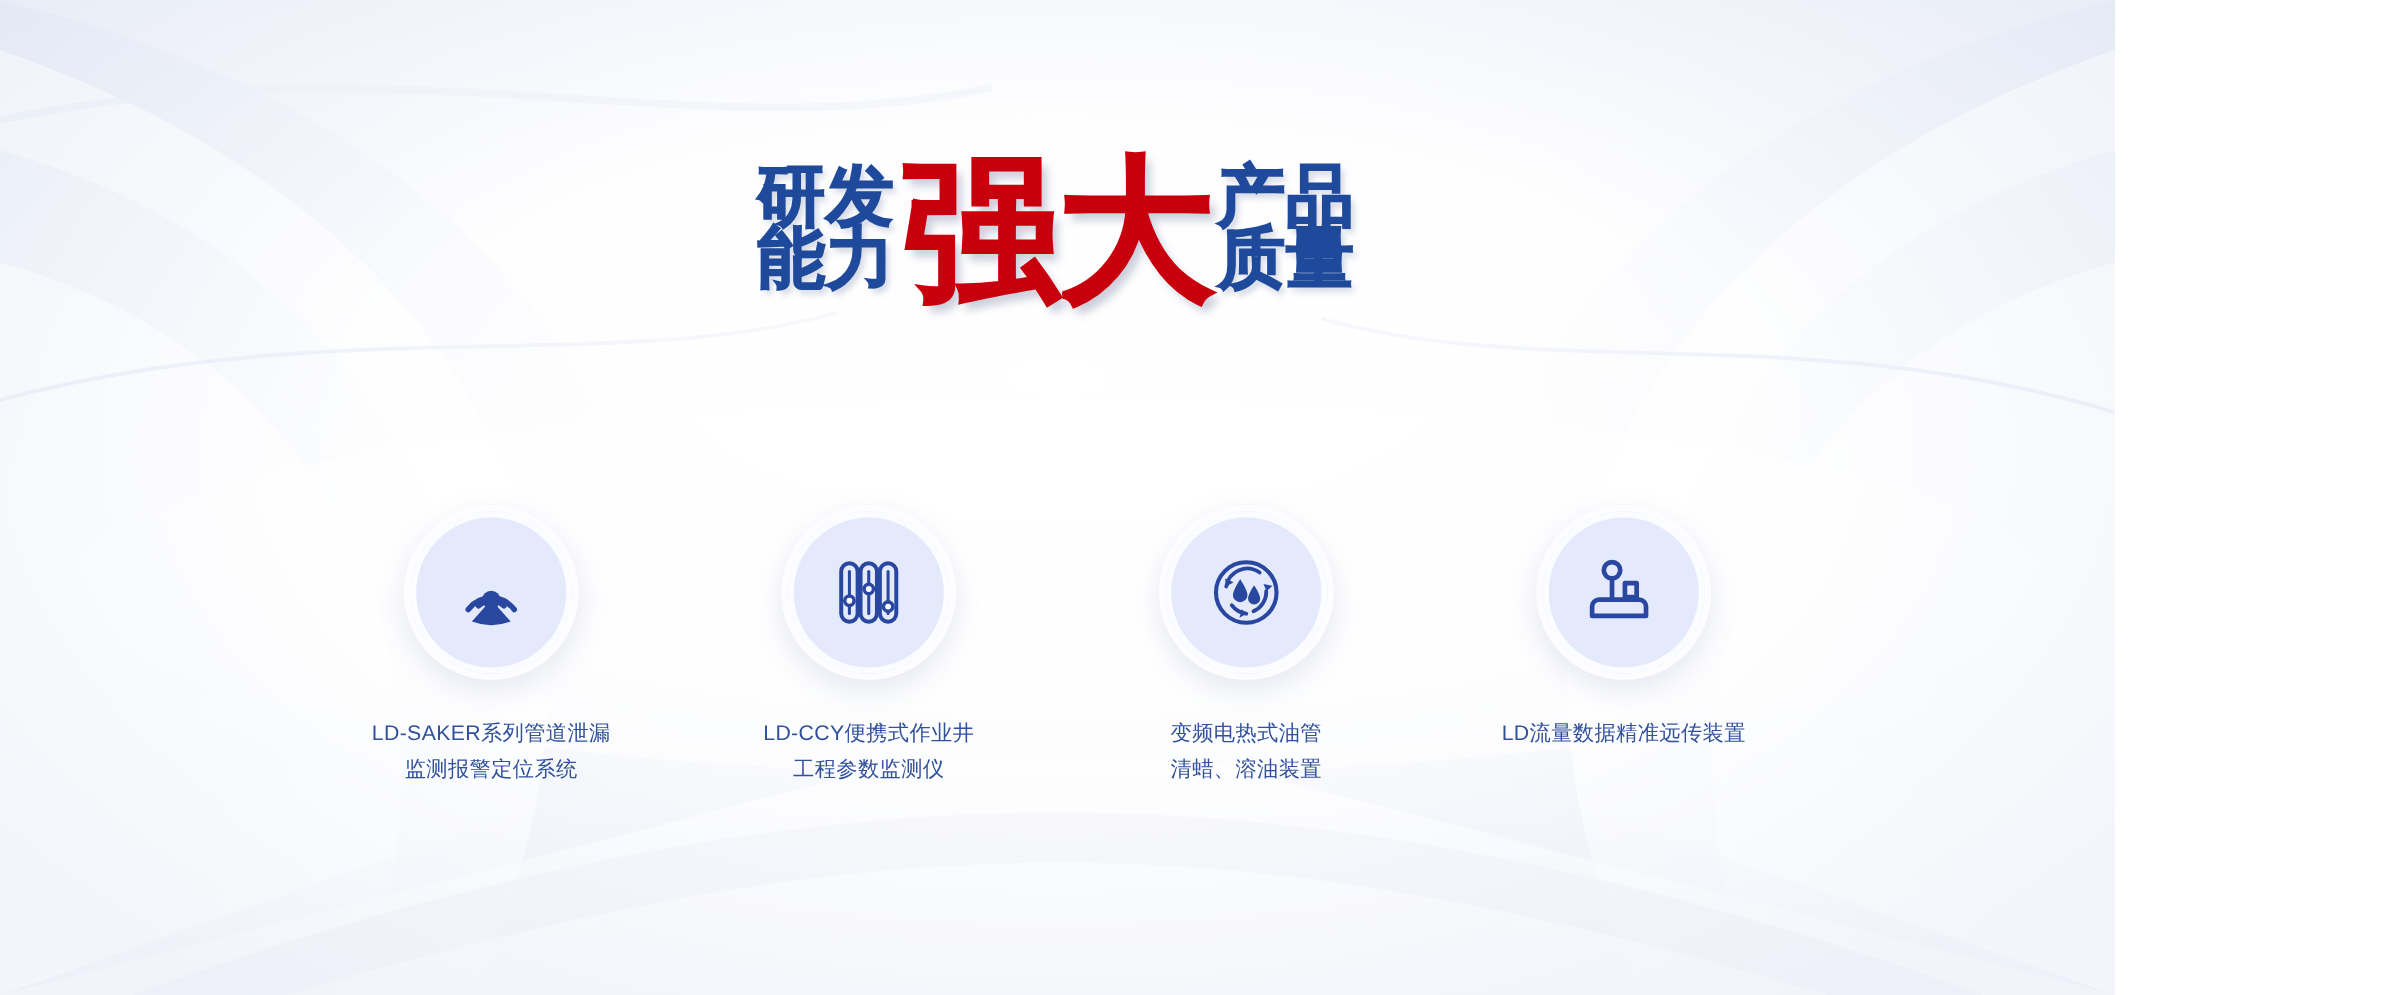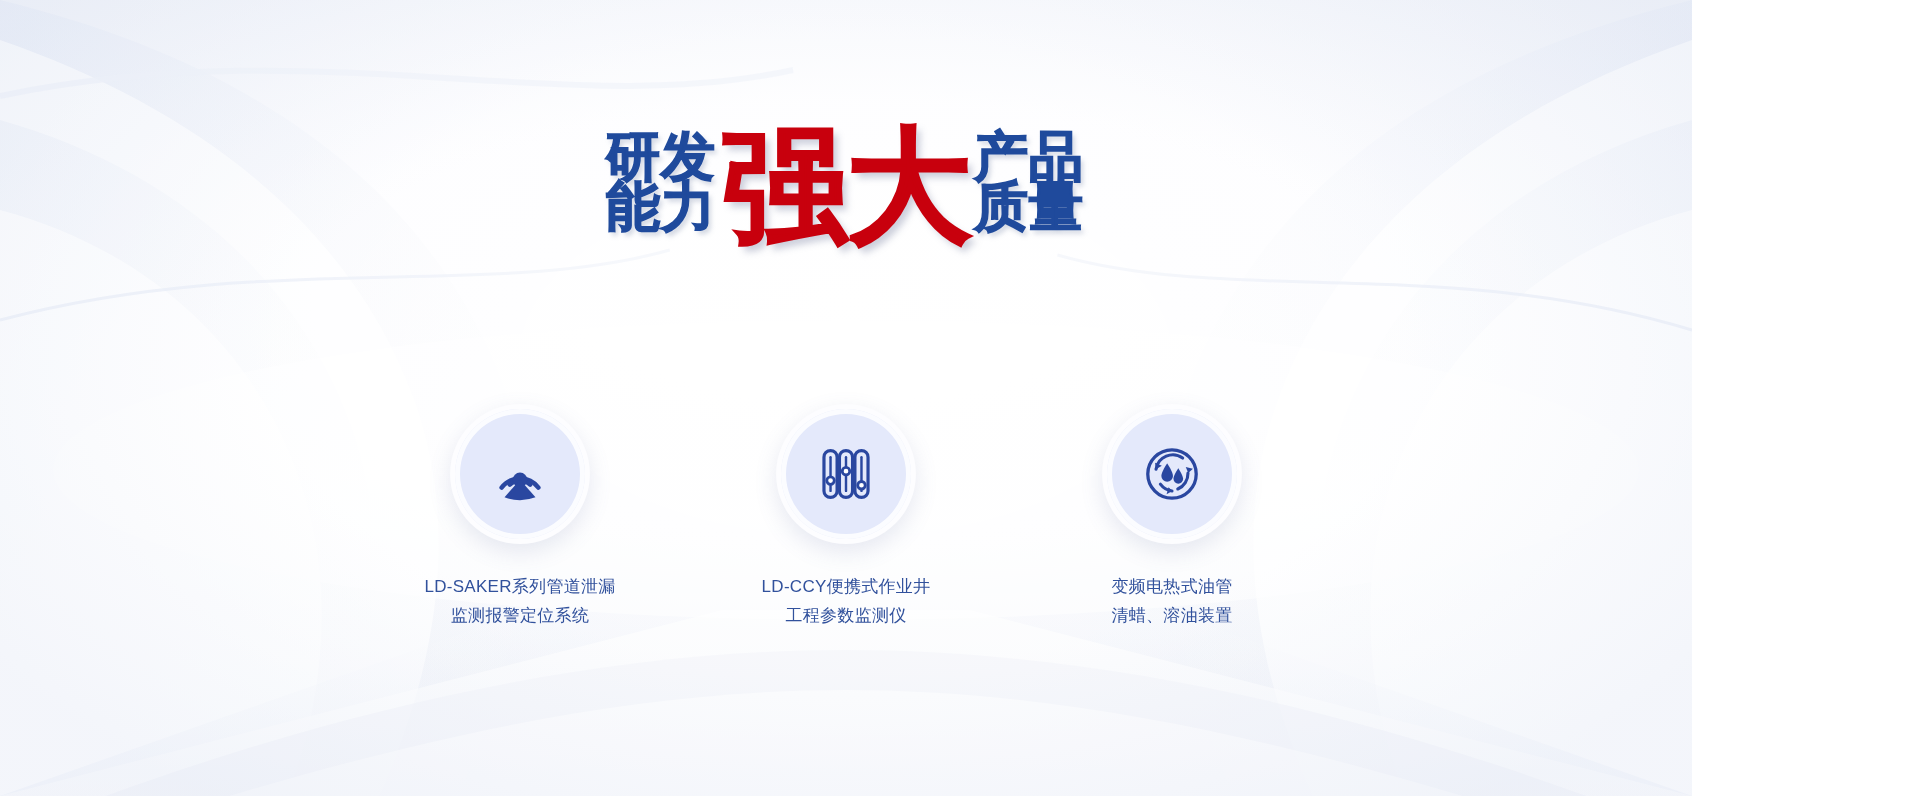--- a/index.html
+++ b/index.html
@@ -53,39 +53,39 @@
     color: #1f4a9c;
     text-shadow: 3px 4px 5px rgba(120,135,165,0.35);
     -webkit-text-stroke: 1.5px #1f4a9c;
   }
   .hl-stack.blue1 { margin-right: 6px; padding-top: 4px; }
   .hl-stack.blue2 { margin-left: 4px; margin-right: 2px; padding-top: 4px; }
 
   .hl-big {
     font-size: 126px;
     font-weight: 900;
-    font-family: Liberation Sans, sans-serif;
+    font-family: Liberation Serif, serif;
     color: #c8000d;
     line-height: 1;
     letter-spacing: -2px;
     text-shadow: 5px 6px 7px rgba(120,130,160,0.38);
     -webkit-text-stroke: 2px #c8000d;
     transform: translateY(-4px);
   }
   .hl-big.second { letter-spacing: -4px; }
 
   
   .features {
     position: absolute;
     left: 50%;
     transform: translateX(-50%);
     top: 404px;
     display: flex;
     align-items: flex-start;
-    gap: 76px;
+    gap: 52px;
   }
   .feature {
     width: 250px;
     display: flex;
     flex-direction: column;
     align-items: center;
     cursor: pointer;
   }
   .circle {
     width: 140px;
@@ -228,16 +228,31 @@
             <path d="M32.4 49.6 l-6 3.2 l2 -7 z" fill="#2a47a0"></path>
             <path d="M27 21 C27 21 21 30 21 34 a6 6 0 0 0 12 0 C33 30 27 21 27 21 Z" fill="#2a47a0"></path>
             <path d="M38.5 26 C38.5 26 33.5 33.5 33.5 37 a5 5 0 0 0 10 0 C43.5 33.5 38.5 26 38.5 26 Z" fill="#2a47a0"></path>
           </svg>
         </span>
       </div>
       <div class="feature-label">变频电热式油管
 清蜡、溶油装置</div>
     </div>
 
+    <div class="feature">
+      <div class="circle">
+        <span>
+          <svg width="60" height="60" viewBox="0 0 64 64" xmlns="http://www.w3.org/2000/svg">
+            <g fill="none" stroke="#2a47a0" stroke-width="4" stroke-linejoin="round">
+              <circle cx="22" cy="13" r="7"></circle>
+              <path d="M22 20 L22 38"></path>
+              <rect x="33" y="24" width="10" height="12"></rect>
+              <path d="M11 38 h34 a6 6 0 0 1 6 6 v8 H5 v-8 a6 6 0 0 1 6 -6 Z"></path>
+            </g>
+          </svg>
+        </span>
+      </div>
+      <div class="feature-label">LD流量数据精准远传装置</div>
+    </div>
 
 
   </div>
 </div>
 
 </body></html>

